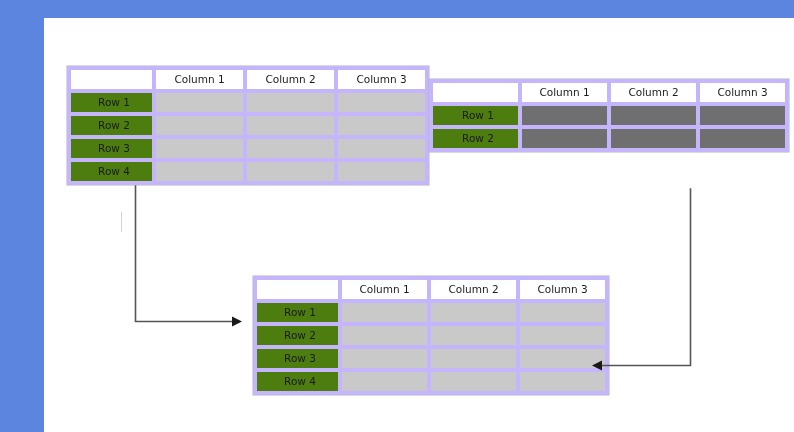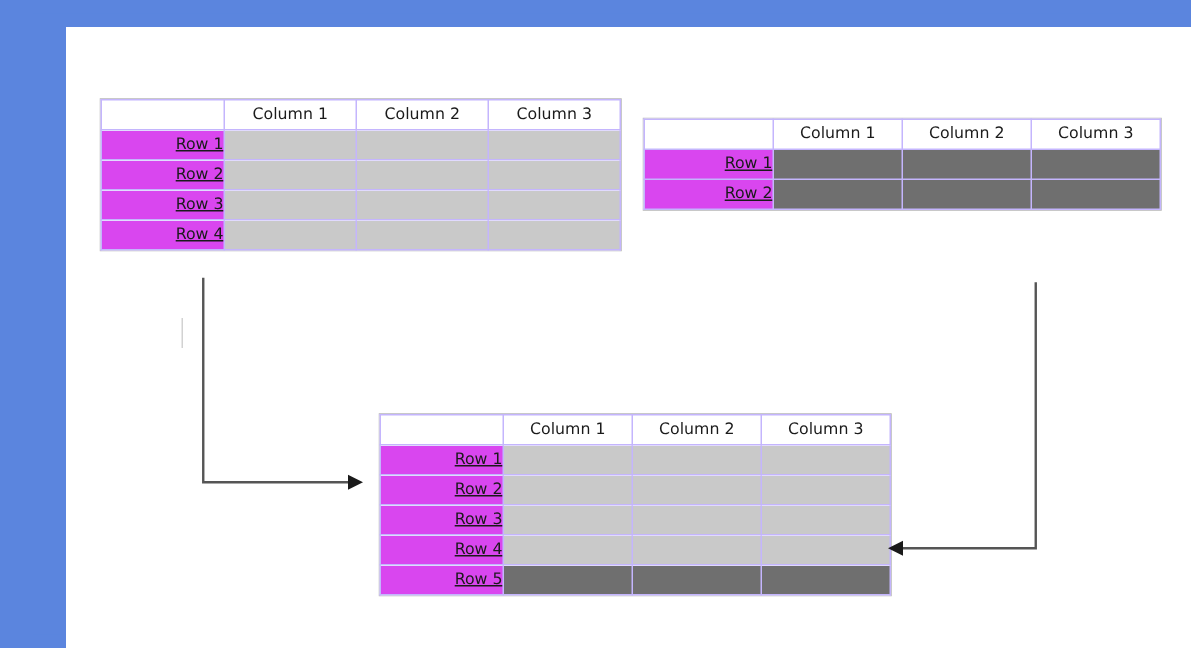--- a/index.html
+++ b/index.html
@@ -40,42 +40,41 @@
 
   
   .tbl {
     position: absolute;
     border-collapse: collapse;
     table-layout: fixed;
     background: #ffffff;
     box-shadow: 0 0 0 0.5px #b6b6b6;
   }
   .tbl td {
-    border: 1px solid #c4b5fd;
+    border: 4px solid #c4b5fd;
     height: 19px;
     padding: 0 0 0 5px;
     font-size: 10.5px;
     line-height: 19px;
     color: #1b1b1b;
     white-space: nowrap;
     overflow: hidden;
   }
   .tbl td.hdr {
     background: #ffffff;
     text-align: center;
     padding: 0;
     font-size: 10.5px;
   }
   .tbl td.corner {
     background: #ffffff;
   }
   .tbl td.rowlbl {
-    background: #d946ef;
-    text-align: right;
-    text-decoration: underline;
+    background: #4d7c0f;
+    text-align: center;
   }
   .tbl td.light {
     background: #c9c9c9;
   }
   .tbl td.dark {
     background: #6f6f6f;
   }
 
   
   #table-source-a  { left: 23px; top: 48px;  }
@@ -202,26 +201,20 @@
         <td class="light data-col"></td>
         <td class="light data-col"></td>
         <td class="light data-col"></td>
       </tr>
       <tr>
         <td class="rowlbl lbl-col">Row 4</td>
         <td class="light data-col"></td>
         <td class="light data-col"></td>
         <td class="light data-col"></td>
       </tr>
-      <tr>
-        <td class="rowlbl lbl-col">Row 5</td>
-        <td class="dark data-col"></td>
-        <td class="dark data-col"></td>
-        <td class="dark data-col"></td>
-      </tr>
     </tbody>
       </table>
 
     <svg id="arrow-layer" viewBox="0 0 764 414" width="764" height="414" xmlns="http://www.w3.org/2000/svg">
 
       <g>
         <path d="M 91.5 168 L 91.5 303.5 L 190 303.5" fill="none" stroke="#555555" stroke-width="1.6" stroke-linecap="square"></path>
         <polygon points="188,298.5 198,303.5 188,308.5" fill="#1a1a1a"></polygon>
       </g>
 

